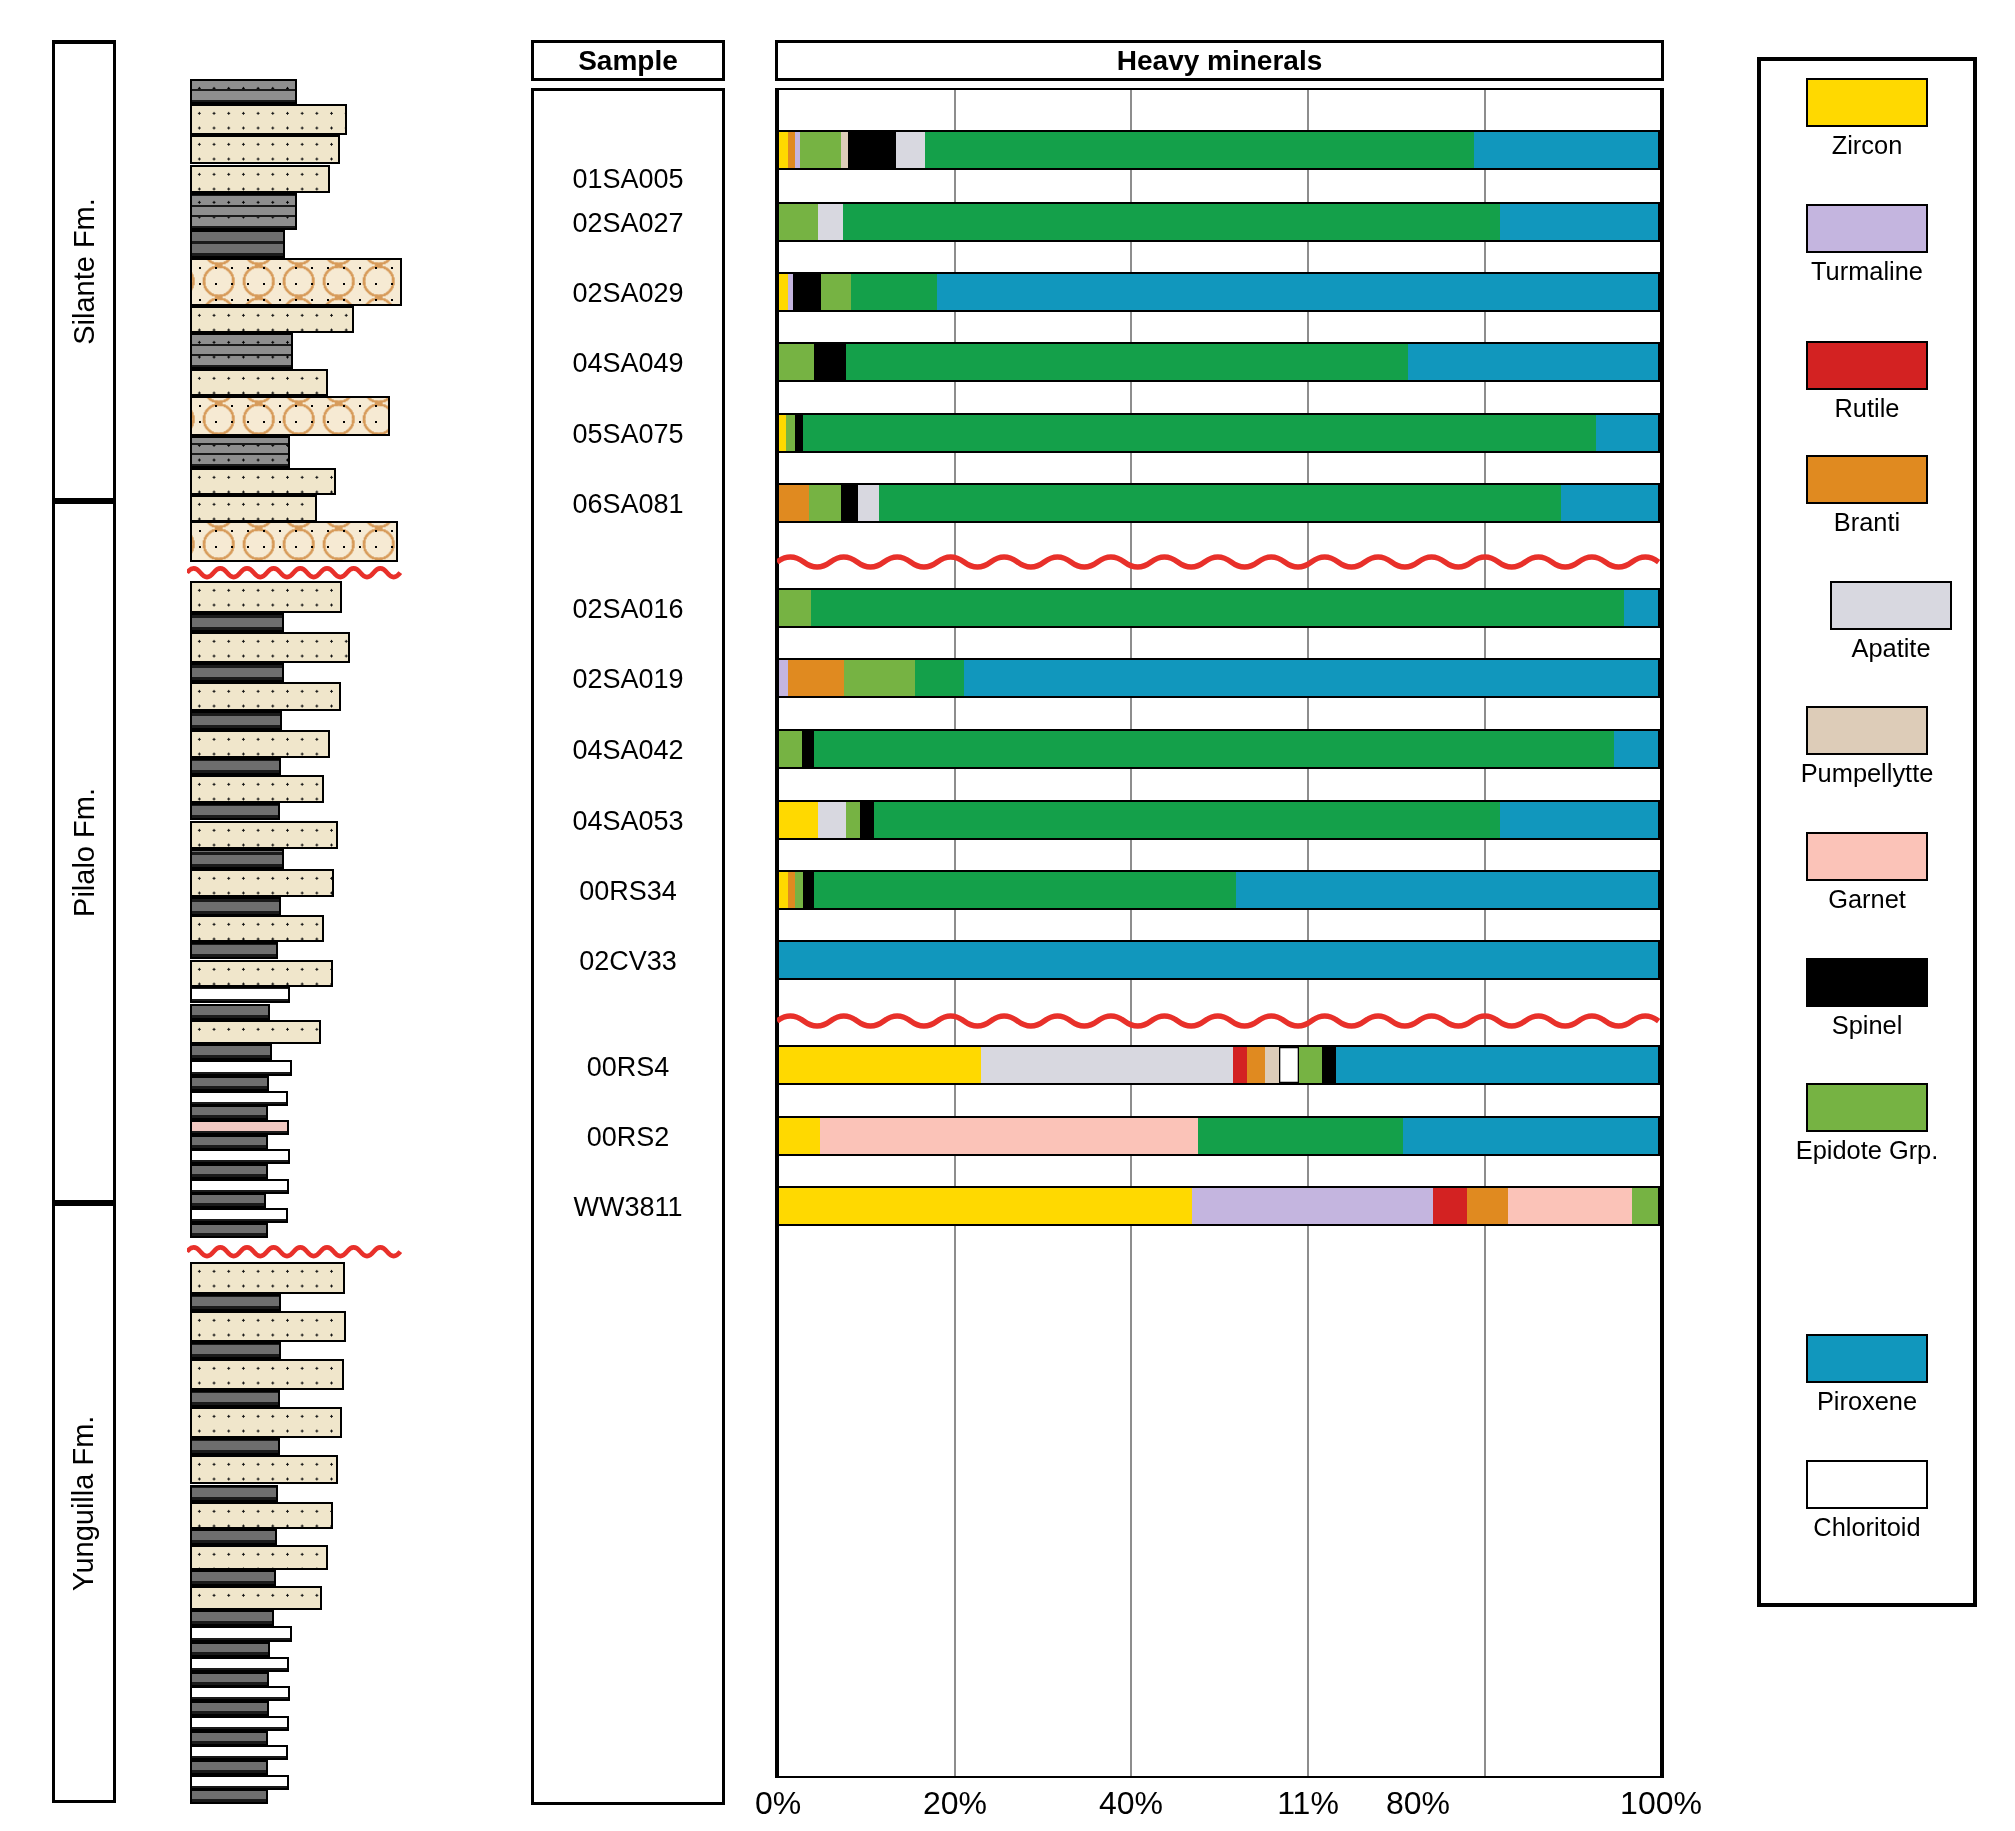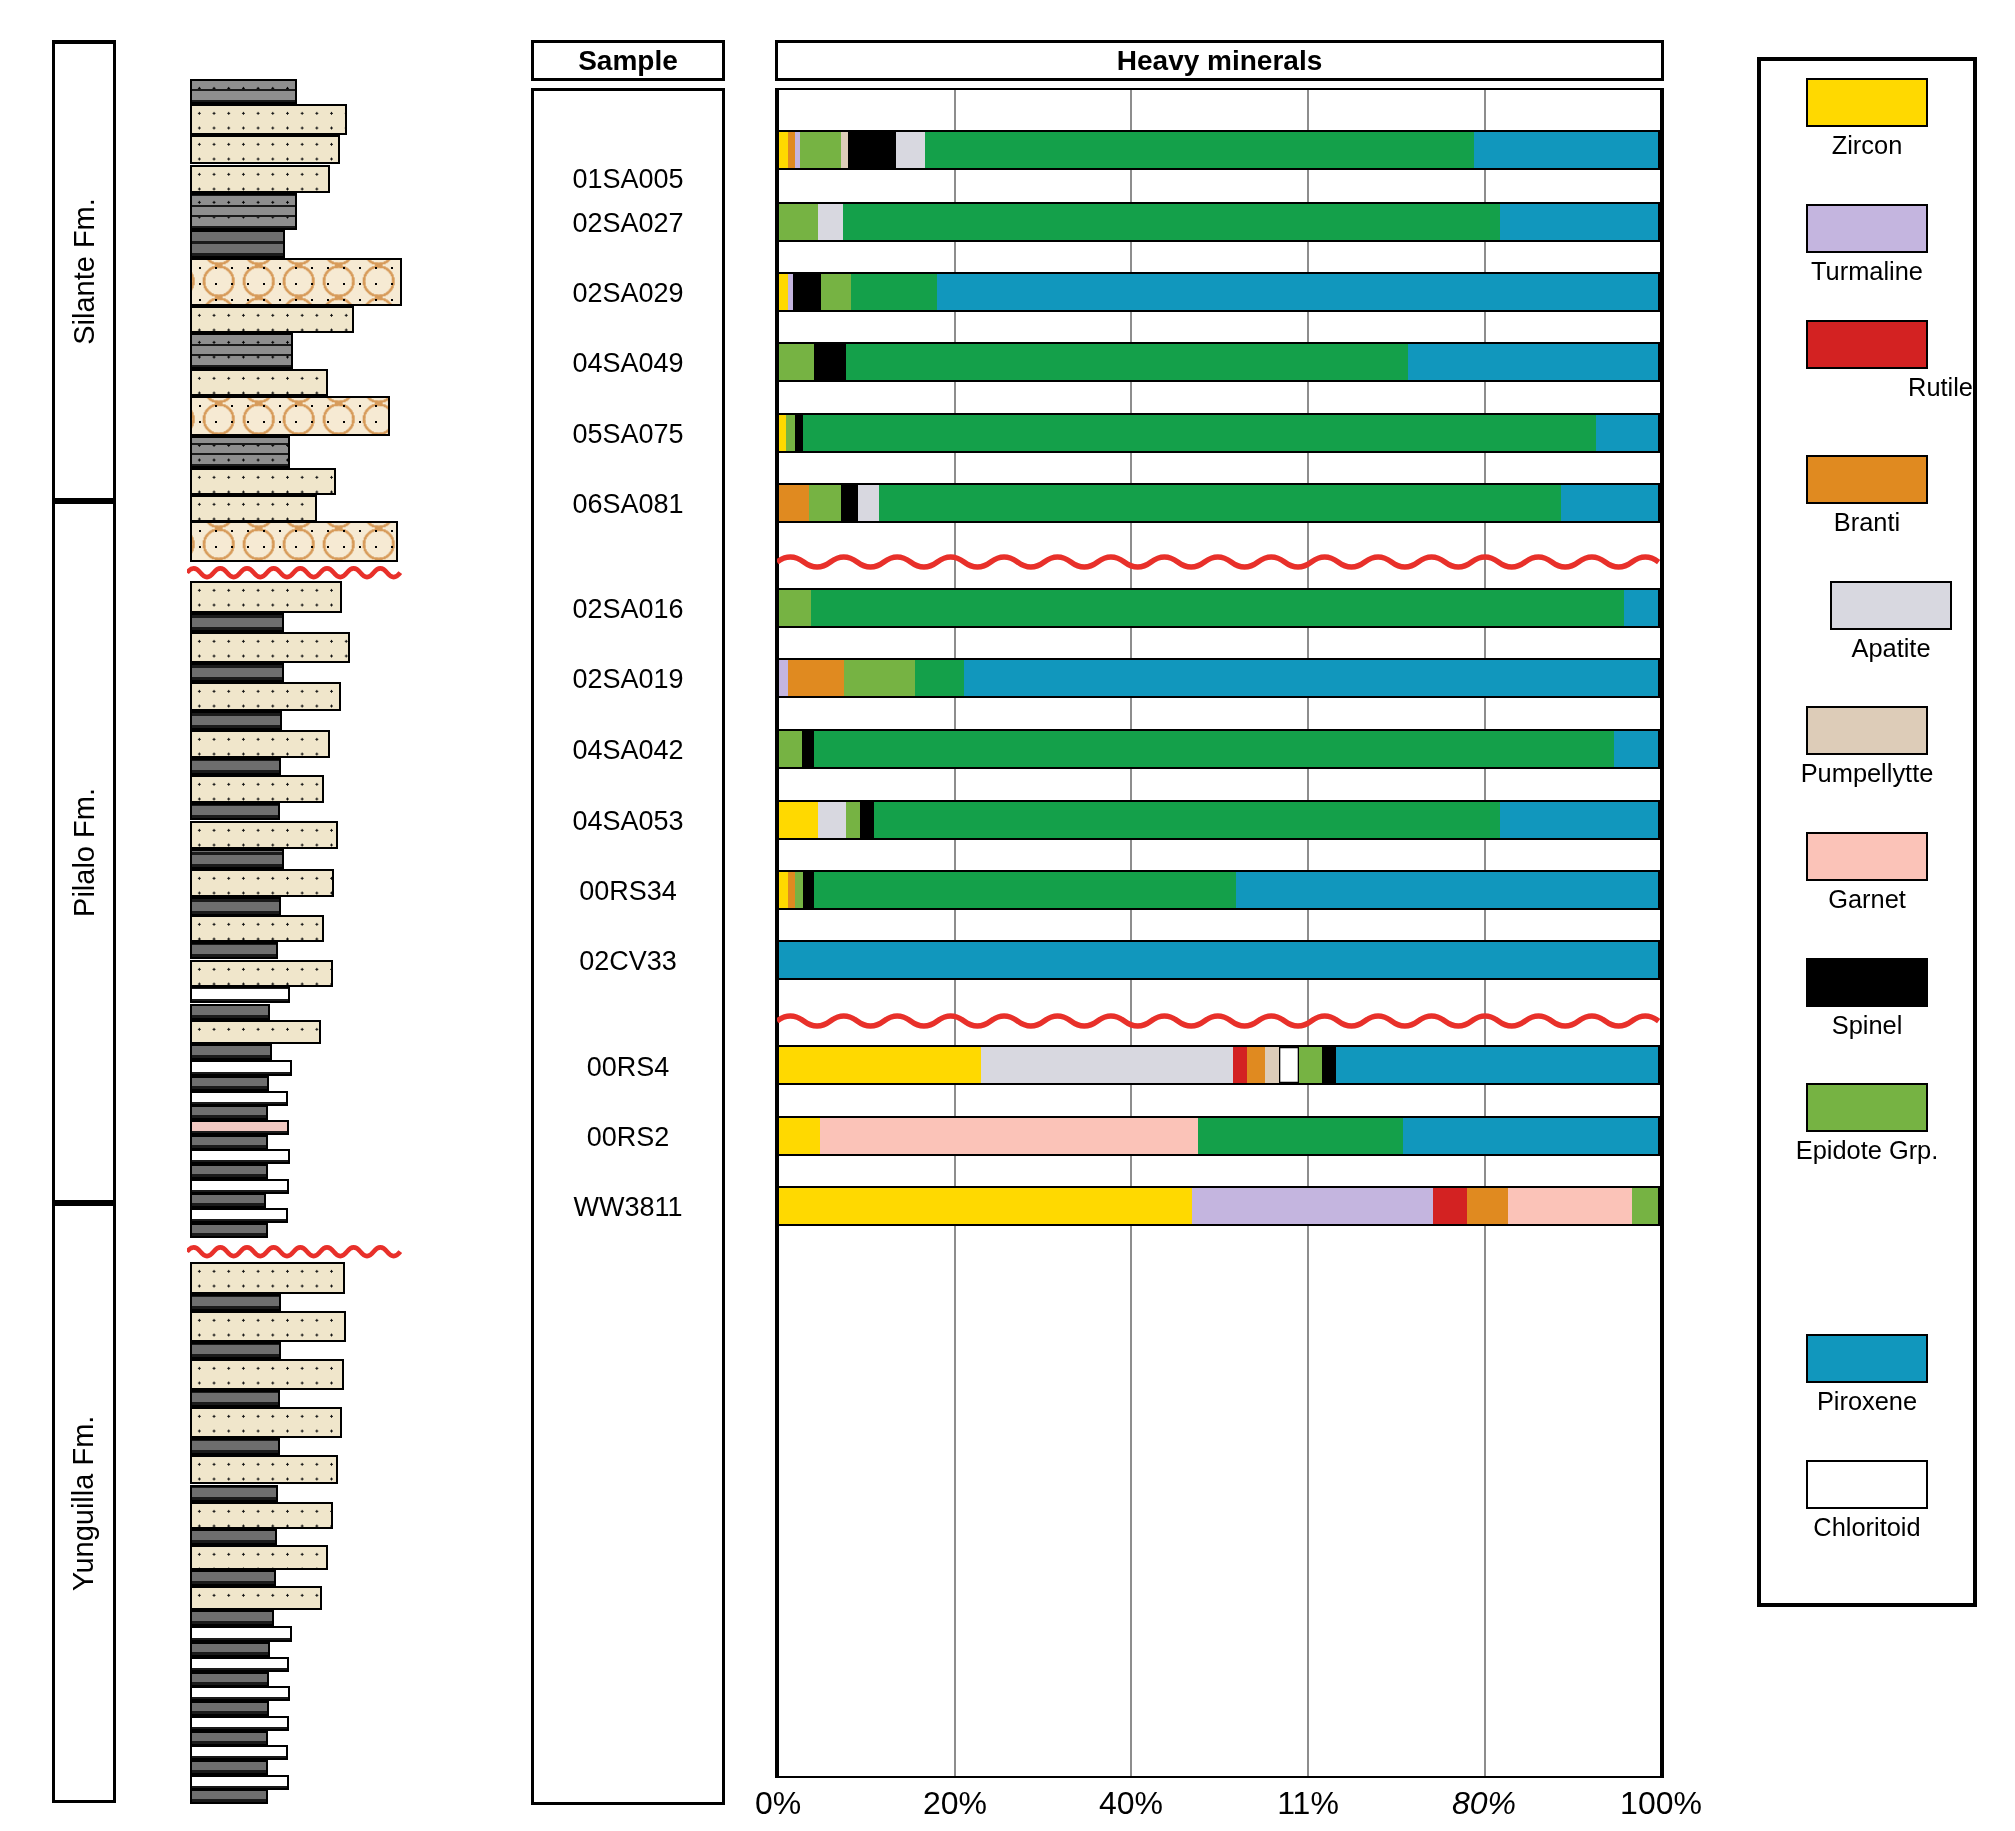--- a/index.html
+++ b/index.html
@@ -299,21 +299,21 @@
 
 <div id="legend">
     <div class="lg-item" style="top: 17.4px;">
       <div class="lg-sw" style="background: rgb(255, 217, 0);"></div>
       <div class="lg-tx">Zircon</div>
     </div>
     <div class="lg-item" style="top: 143px;">
       <div class="lg-sw" style="background: rgb(196, 181, 223);"></div>
       <div class="lg-tx">Turmaline</div>
     </div>
-    <div class="lg-item" style="top: 259px; text-align: right;">
+    <div class="lg-item" style="top: 280px;">
       <div class="lg-sw" style="background: rgb(211, 34, 34);"></div>
       <div class="lg-tx">Rutile</div>
     </div>
     <div class="lg-item" style="top: 394px;">
       <div class="lg-sw" style="background: rgb(224, 138, 32);"></div>
       <div class="lg-tx">Branti</div>
     </div>
     <div class="lg-item" style="top: 520px; margin-left: 24px;">
       <div class="lg-sw" style="background: rgb(216, 216, 224);"></div>
       <div class="lg-tx">Apatite</div>
@@ -341,21 +341,21 @@
     <div class="lg-item" style="top: 1399px;">
       <div class="lg-sw" style="background: rgb(255, 255, 255);"></div>
       <div class="lg-tx">Chloritoid</div>
     </div>
   </div>
 
 <div class="xlab" style="left: 711px;">0%</div>
 <div class="xlab" style="left: 888px;">20%</div>
 <div class="xlab" style="left: 1064px;">40%</div>
 <div class="xlab" style="left: 1241px;">11%</div>
-<div class="xlab" style="left: 1417px; font-style: italic;">80%</div>
+<div class="xlab" style="left: 1351px;">80%</div>
 <div class="xlab" style="left: 1594px;">100%</div>
 <div class="sample-lab" style="top: 136px; left: 531px; margin-top: 28px;">01SA005</div>
 <div class="sample-lab" style="top: 208px; left: 531px;">02SA027</div>
 <div class="sample-lab" style="top: 278px; left: 531px;">02SA029</div>
 <div class="sample-lab" style="top: 348px; left: 531px;">04SA049</div>
 <div class="sample-lab" style="top: 419px; left: 531px;">05SA075</div>
 <div class="sample-lab" style="top: 489px; left: 531px;">06SA081</div>
 <div class="sample-lab" style="top: 594px; left: 531px;">02SA016</div>
 <div class="sample-lab" style="top: 664px; left: 531px;">02SA019</div>
 <div class="sample-lab" style="top: 735px; left: 531px;">04SA042</div>

